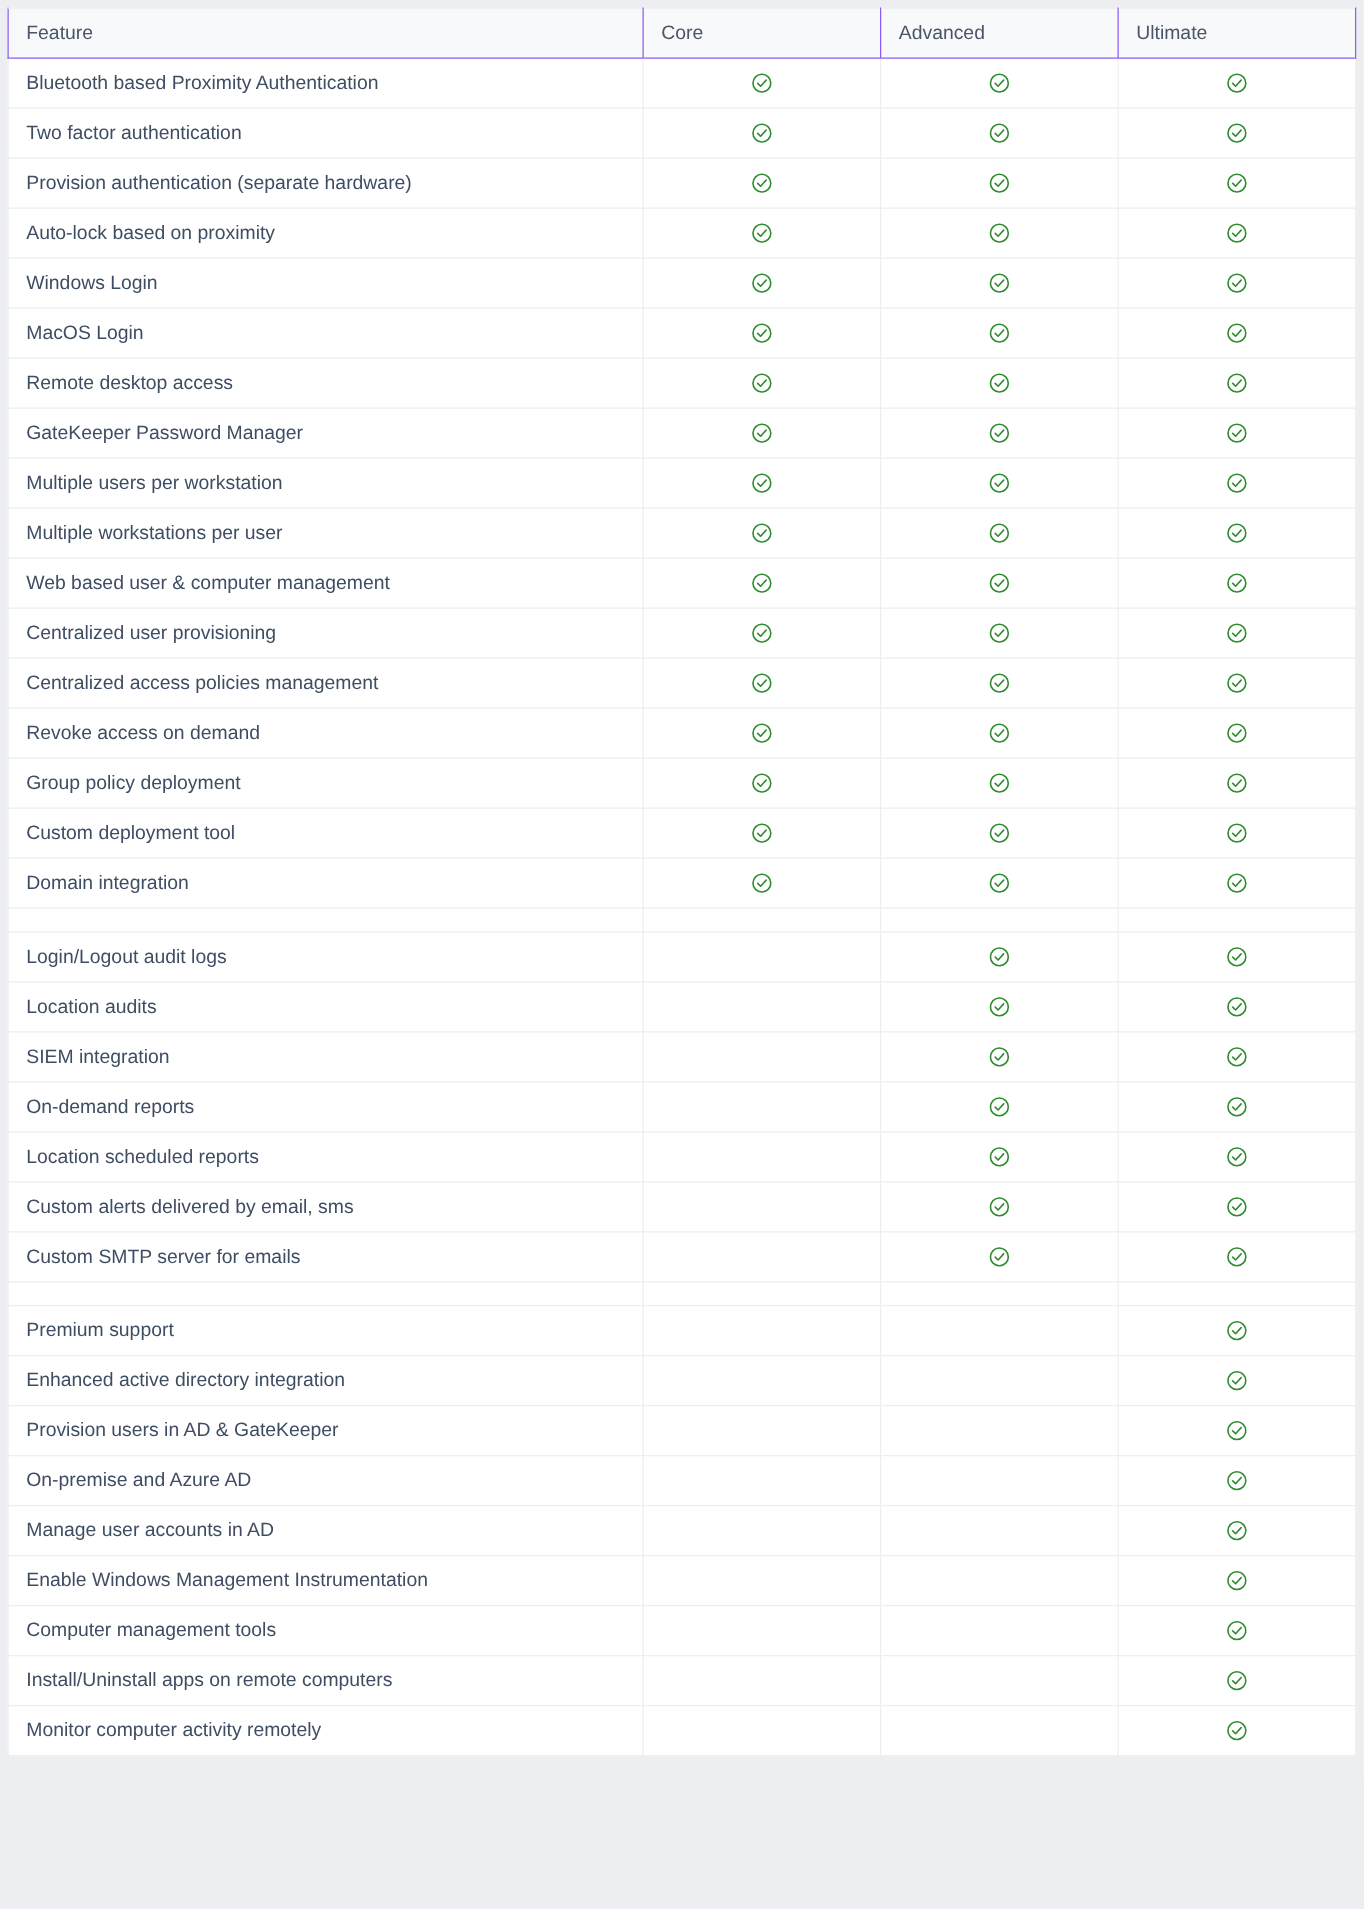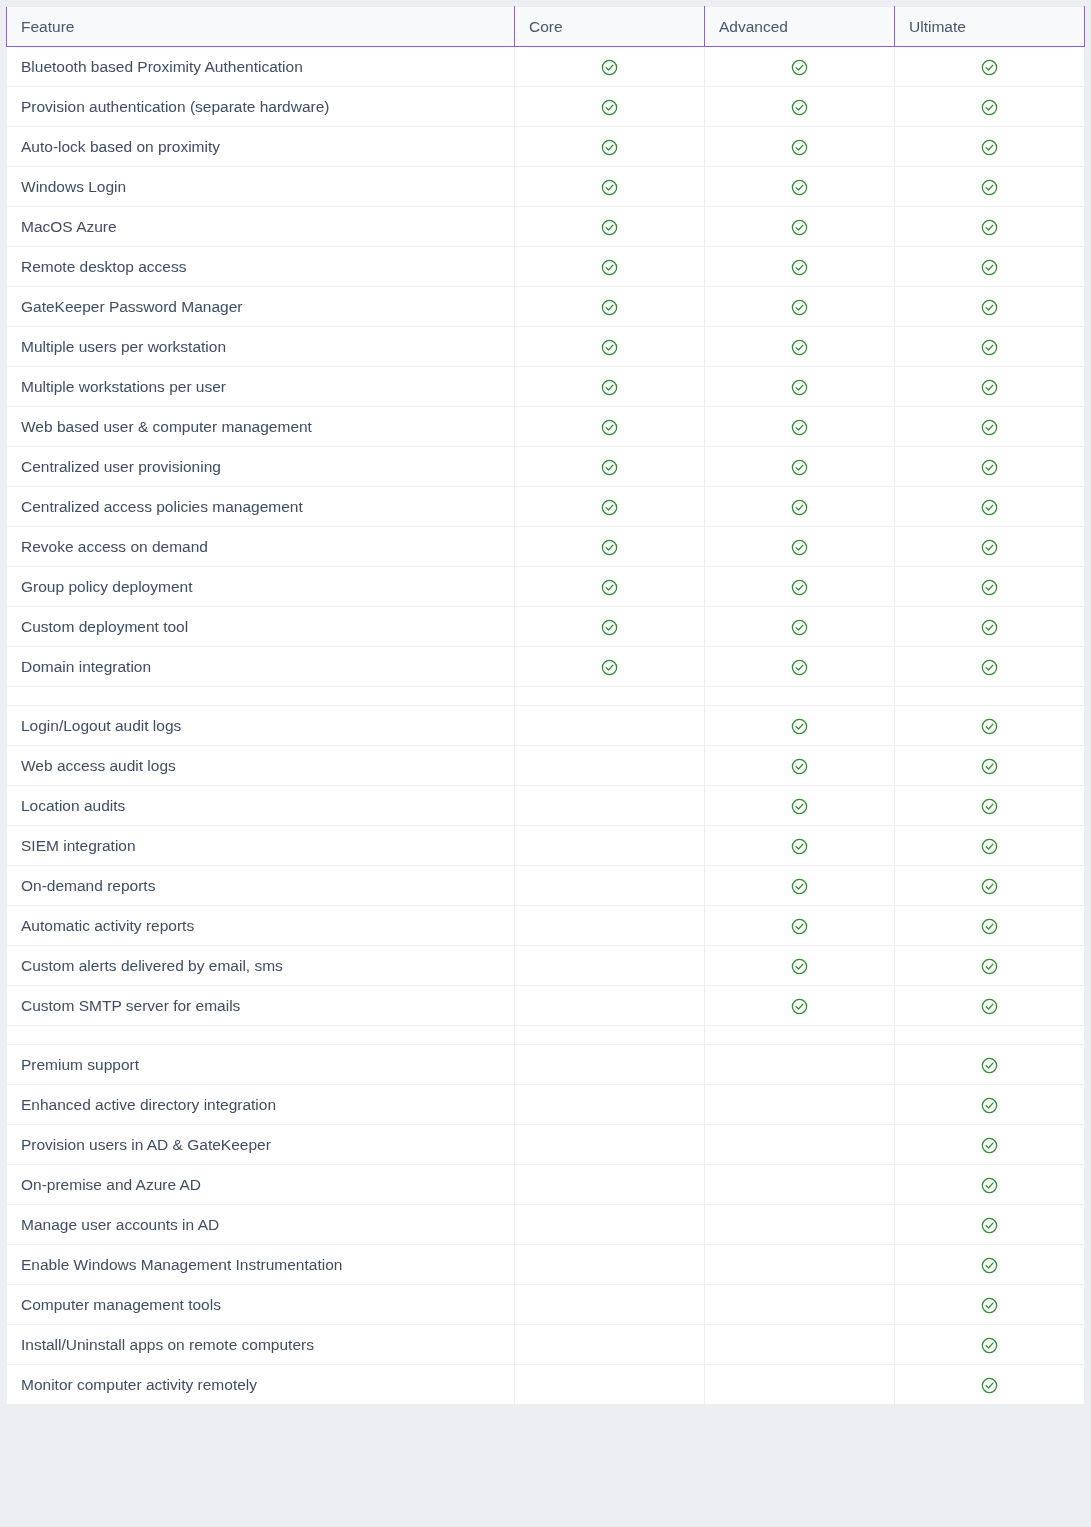--- a/index.html
+++ b/index.html
@@ -103,20 +103,35 @@
           <td class="cell-check"><span class="check-icon"><svg width="17" height="17" viewBox="0 0 20 20">
                 <circle cx="10" cy="10" r="8.4" fill="none" stroke="#2e8b2e" stroke-width="1.5"></circle>
                 <path d="M6.1 10.2 L8.8 12.9 L14 7.2" fill="none" stroke="#2e8b2e" stroke-width="1.5" stroke-linecap="round" stroke-linejoin="round"></path>
               </svg></span></td>
           <td class="cell-check"><span class="check-icon"><svg width="17" height="17" viewBox="0 0 20 20">
                 <circle cx="10" cy="10" r="8.4" fill="none" stroke="#2e8b2e" stroke-width="1.5"></circle>
                 <path d="M6.1 10.2 L8.8 12.9 L14 7.2" fill="none" stroke="#2e8b2e" stroke-width="1.5" stroke-linecap="round" stroke-linejoin="round"></path>
               </svg></span></td>
         </tr>
         <tr>
+          <td class="cell-feature">Two factor authentication</td>
+          <td class="cell-check"><span class="check-icon"><svg width="17" height="17" viewBox="0 0 20 20">
+                <circle cx="10" cy="10" r="8.4" fill="none" stroke="#2e8b2e" stroke-width="1.5"></circle>
+                <path d="M6.1 10.2 L8.8 12.9 L14 7.2" fill="none" stroke="#2e8b2e" stroke-width="1.5" stroke-linecap="round" stroke-linejoin="round"></path>
+              </svg></span></td>
+          <td class="cell-check"><span class="check-icon"><svg width="17" height="17" viewBox="0 0 20 20">
+                <circle cx="10" cy="10" r="8.4" fill="none" stroke="#2e8b2e" stroke-width="1.5"></circle>
+                <path d="M6.1 10.2 L8.8 12.9 L14 7.2" fill="none" stroke="#2e8b2e" stroke-width="1.5" stroke-linecap="round" stroke-linejoin="round"></path>
+              </svg></span></td>
+          <td class="cell-check"><span class="check-icon"><svg width="17" height="17" viewBox="0 0 20 20">
+                <circle cx="10" cy="10" r="8.4" fill="none" stroke="#2e8b2e" stroke-width="1.5"></circle>
+                <path d="M6.1 10.2 L8.8 12.9 L14 7.2" fill="none" stroke="#2e8b2e" stroke-width="1.5" stroke-linecap="round" stroke-linejoin="round"></path>
+              </svg></span></td>
+        </tr>
+        <tr>
           <td class="cell-feature">Provision authentication (separate hardware)</td>
           <td class="cell-check"><span class="check-icon"><svg width="17" height="17" viewBox="0 0 20 20">
                 <circle cx="10" cy="10" r="8.4" fill="none" stroke="#2e8b2e" stroke-width="1.5"></circle>
                 <path d="M6.1 10.2 L8.8 12.9 L14 7.2" fill="none" stroke="#2e8b2e" stroke-width="1.5" stroke-linecap="round" stroke-linejoin="round"></path>
               </svg></span></td>
           <td class="cell-check"><span class="check-icon"><svg width="17" height="17" viewBox="0 0 20 20">
                 <circle cx="10" cy="10" r="8.4" fill="none" stroke="#2e8b2e" stroke-width="1.5"></circle>
                 <path d="M6.1 10.2 L8.8 12.9 L14 7.2" fill="none" stroke="#2e8b2e" stroke-width="1.5" stroke-linecap="round" stroke-linejoin="round"></path>
               </svg></span></td>
           <td class="cell-check"><span class="check-icon"><svg width="17" height="17" viewBox="0 0 20 20">
@@ -148,21 +163,21 @@
           <td class="cell-check"><span class="check-icon"><svg width="17" height="17" viewBox="0 0 20 20">
                 <circle cx="10" cy="10" r="8.4" fill="none" stroke="#2e8b2e" stroke-width="1.5"></circle>
                 <path d="M6.1 10.2 L8.8 12.9 L14 7.2" fill="none" stroke="#2e8b2e" stroke-width="1.5" stroke-linecap="round" stroke-linejoin="round"></path>
               </svg></span></td>
           <td class="cell-check"><span class="check-icon"><svg width="17" height="17" viewBox="0 0 20 20">
                 <circle cx="10" cy="10" r="8.4" fill="none" stroke="#2e8b2e" stroke-width="1.5"></circle>
                 <path d="M6.1 10.2 L8.8 12.9 L14 7.2" fill="none" stroke="#2e8b2e" stroke-width="1.5" stroke-linecap="round" stroke-linejoin="round"></path>
               </svg></span></td>
         </tr>
         <tr>
-          <td class="cell-feature">MacOS Azure</td>
+          <td class="cell-feature">MacOS Login</td>
           <td class="cell-check"><span class="check-icon"><svg width="17" height="17" viewBox="0 0 20 20">
                 <circle cx="10" cy="10" r="8.4" fill="none" stroke="#2e8b2e" stroke-width="1.5"></circle>
                 <path d="M6.1 10.2 L8.8 12.9 L14 7.2" fill="none" stroke="#2e8b2e" stroke-width="1.5" stroke-linecap="round" stroke-linejoin="round"></path>
               </svg></span></td>
           <td class="cell-check"><span class="check-icon"><svg width="17" height="17" viewBox="0 0 20 20">
                 <circle cx="10" cy="10" r="8.4" fill="none" stroke="#2e8b2e" stroke-width="1.5"></circle>
                 <path d="M6.1 10.2 L8.8 12.9 L14 7.2" fill="none" stroke="#2e8b2e" stroke-width="1.5" stroke-linecap="round" stroke-linejoin="round"></path>
               </svg></span></td>
           <td class="cell-check"><span class="check-icon"><svg width="17" height="17" viewBox="0 0 20 20">
                 <circle cx="10" cy="10" r="8.4" fill="none" stroke="#2e8b2e" stroke-width="1.5"></circle>
@@ -346,32 +361,20 @@
           <td class="cell-check"><span class="check-icon"><svg width="17" height="17" viewBox="0 0 20 20">
                 <circle cx="10" cy="10" r="8.4" fill="none" stroke="#2e8b2e" stroke-width="1.5"></circle>
                 <path d="M6.1 10.2 L8.8 12.9 L14 7.2" fill="none" stroke="#2e8b2e" stroke-width="1.5" stroke-linecap="round" stroke-linejoin="round"></path>
               </svg></span></td>
           <td class="cell-check"><span class="check-icon"><svg width="17" height="17" viewBox="0 0 20 20">
                 <circle cx="10" cy="10" r="8.4" fill="none" stroke="#2e8b2e" stroke-width="1.5"></circle>
                 <path d="M6.1 10.2 L8.8 12.9 L14 7.2" fill="none" stroke="#2e8b2e" stroke-width="1.5" stroke-linecap="round" stroke-linejoin="round"></path>
               </svg></span></td>
         </tr>
         <tr>
-          <td class="cell-feature">Web access audit logs</td>
-          <td class="cell-check"></td>
-          <td class="cell-check"><span class="check-icon"><svg width="17" height="17" viewBox="0 0 20 20">
-                <circle cx="10" cy="10" r="8.4" fill="none" stroke="#2e8b2e" stroke-width="1.5"></circle>
-                <path d="M6.1 10.2 L8.8 12.9 L14 7.2" fill="none" stroke="#2e8b2e" stroke-width="1.5" stroke-linecap="round" stroke-linejoin="round"></path>
-              </svg></span></td>
-          <td class="cell-check"><span class="check-icon"><svg width="17" height="17" viewBox="0 0 20 20">
-                <circle cx="10" cy="10" r="8.4" fill="none" stroke="#2e8b2e" stroke-width="1.5"></circle>
-                <path d="M6.1 10.2 L8.8 12.9 L14 7.2" fill="none" stroke="#2e8b2e" stroke-width="1.5" stroke-linecap="round" stroke-linejoin="round"></path>
-              </svg></span></td>
-        </tr>
-        <tr>
           <td class="cell-feature">Location audits</td>
           <td class="cell-check"></td>
           <td class="cell-check"><span class="check-icon"><svg width="17" height="17" viewBox="0 0 20 20">
                 <circle cx="10" cy="10" r="8.4" fill="none" stroke="#2e8b2e" stroke-width="1.5"></circle>
                 <path d="M6.1 10.2 L8.8 12.9 L14 7.2" fill="none" stroke="#2e8b2e" stroke-width="1.5" stroke-linecap="round" stroke-linejoin="round"></path>
               </svg></span></td>
           <td class="cell-check"><span class="check-icon"><svg width="17" height="17" viewBox="0 0 20 20">
                 <circle cx="10" cy="10" r="8.4" fill="none" stroke="#2e8b2e" stroke-width="1.5"></circle>
                 <path d="M6.1 10.2 L8.8 12.9 L14 7.2" fill="none" stroke="#2e8b2e" stroke-width="1.5" stroke-linecap="round" stroke-linejoin="round"></path>
               </svg></span></td>
@@ -394,21 +397,21 @@
           <td class="cell-check"><span class="check-icon"><svg width="17" height="17" viewBox="0 0 20 20">
                 <circle cx="10" cy="10" r="8.4" fill="none" stroke="#2e8b2e" stroke-width="1.5"></circle>
                 <path d="M6.1 10.2 L8.8 12.9 L14 7.2" fill="none" stroke="#2e8b2e" stroke-width="1.5" stroke-linecap="round" stroke-linejoin="round"></path>
               </svg></span></td>
           <td class="cell-check"><span class="check-icon"><svg width="17" height="17" viewBox="0 0 20 20">
                 <circle cx="10" cy="10" r="8.4" fill="none" stroke="#2e8b2e" stroke-width="1.5"></circle>
                 <path d="M6.1 10.2 L8.8 12.9 L14 7.2" fill="none" stroke="#2e8b2e" stroke-width="1.5" stroke-linecap="round" stroke-linejoin="round"></path>
               </svg></span></td>
         </tr>
         <tr>
-          <td class="cell-feature">Automatic activity reports</td>
+          <td class="cell-feature">Location scheduled reports</td>
           <td class="cell-check"></td>
           <td class="cell-check"><span class="check-icon"><svg width="17" height="17" viewBox="0 0 20 20">
                 <circle cx="10" cy="10" r="8.4" fill="none" stroke="#2e8b2e" stroke-width="1.5"></circle>
                 <path d="M6.1 10.2 L8.8 12.9 L14 7.2" fill="none" stroke="#2e8b2e" stroke-width="1.5" stroke-linecap="round" stroke-linejoin="round"></path>
               </svg></span></td>
           <td class="cell-check"><span class="check-icon"><svg width="17" height="17" viewBox="0 0 20 20">
                 <circle cx="10" cy="10" r="8.4" fill="none" stroke="#2e8b2e" stroke-width="1.5"></circle>
                 <path d="M6.1 10.2 L8.8 12.9 L14 7.2" fill="none" stroke="#2e8b2e" stroke-width="1.5" stroke-linecap="round" stroke-linejoin="round"></path>
               </svg></span></td>
         </tr>

